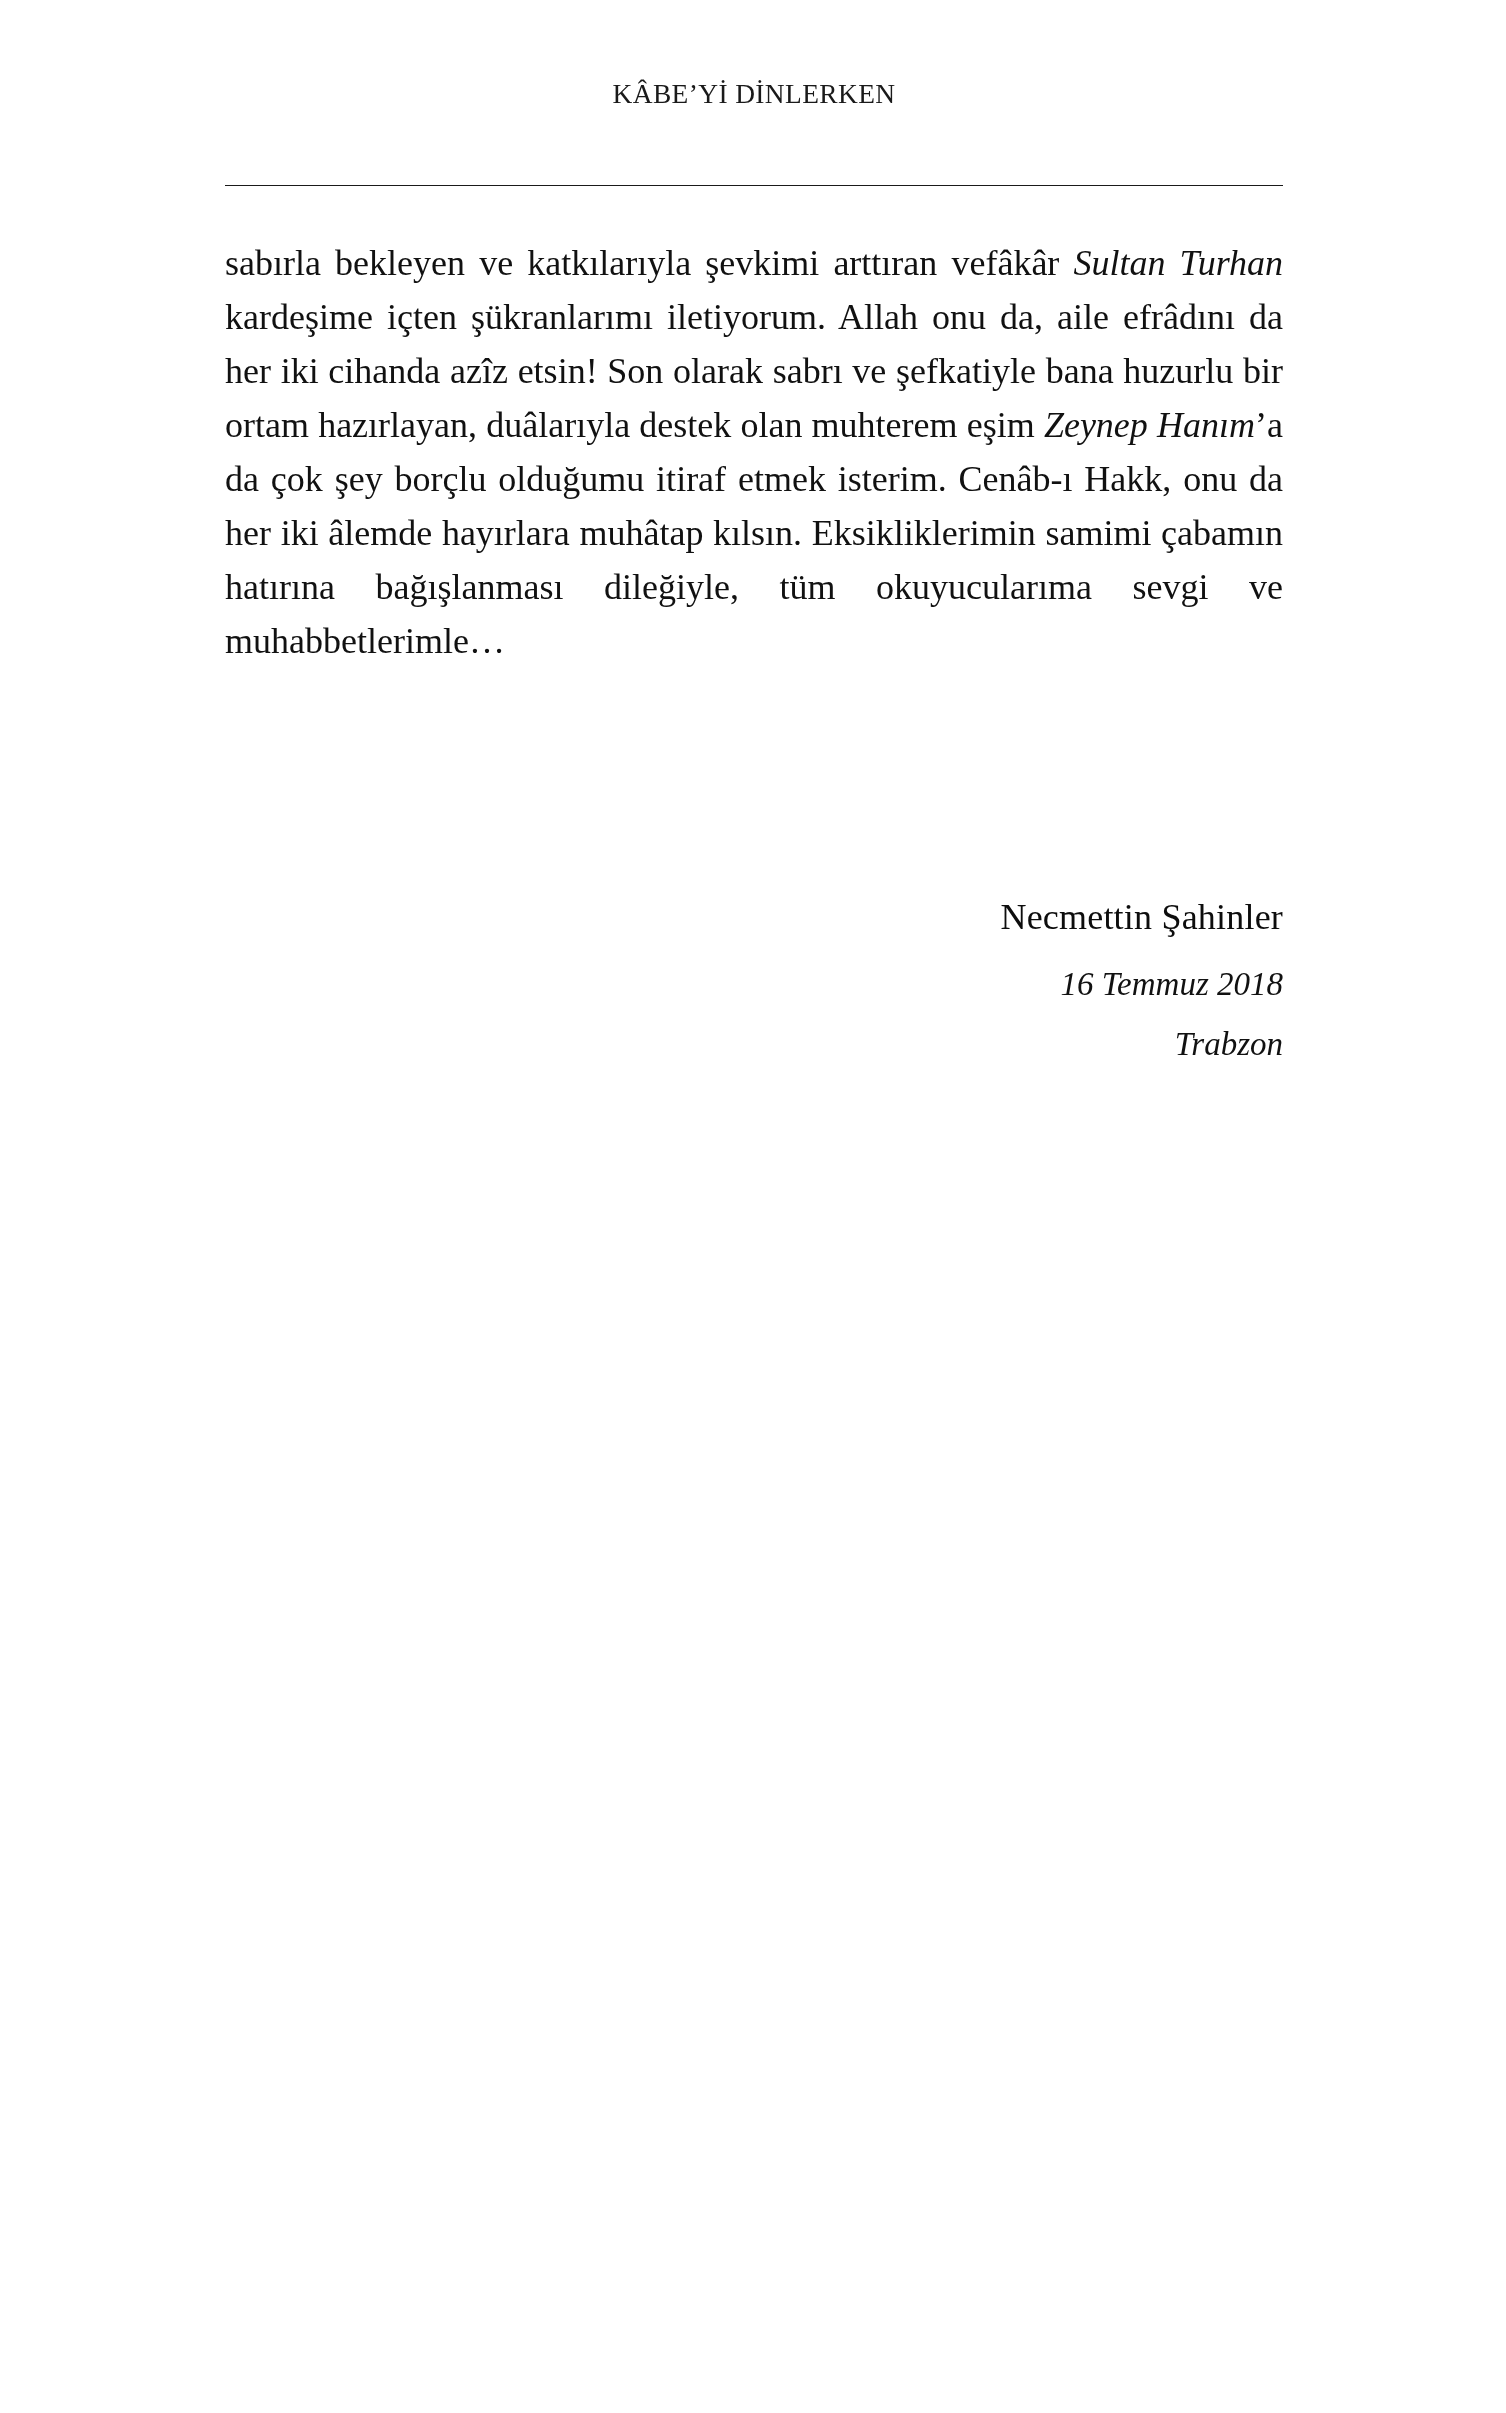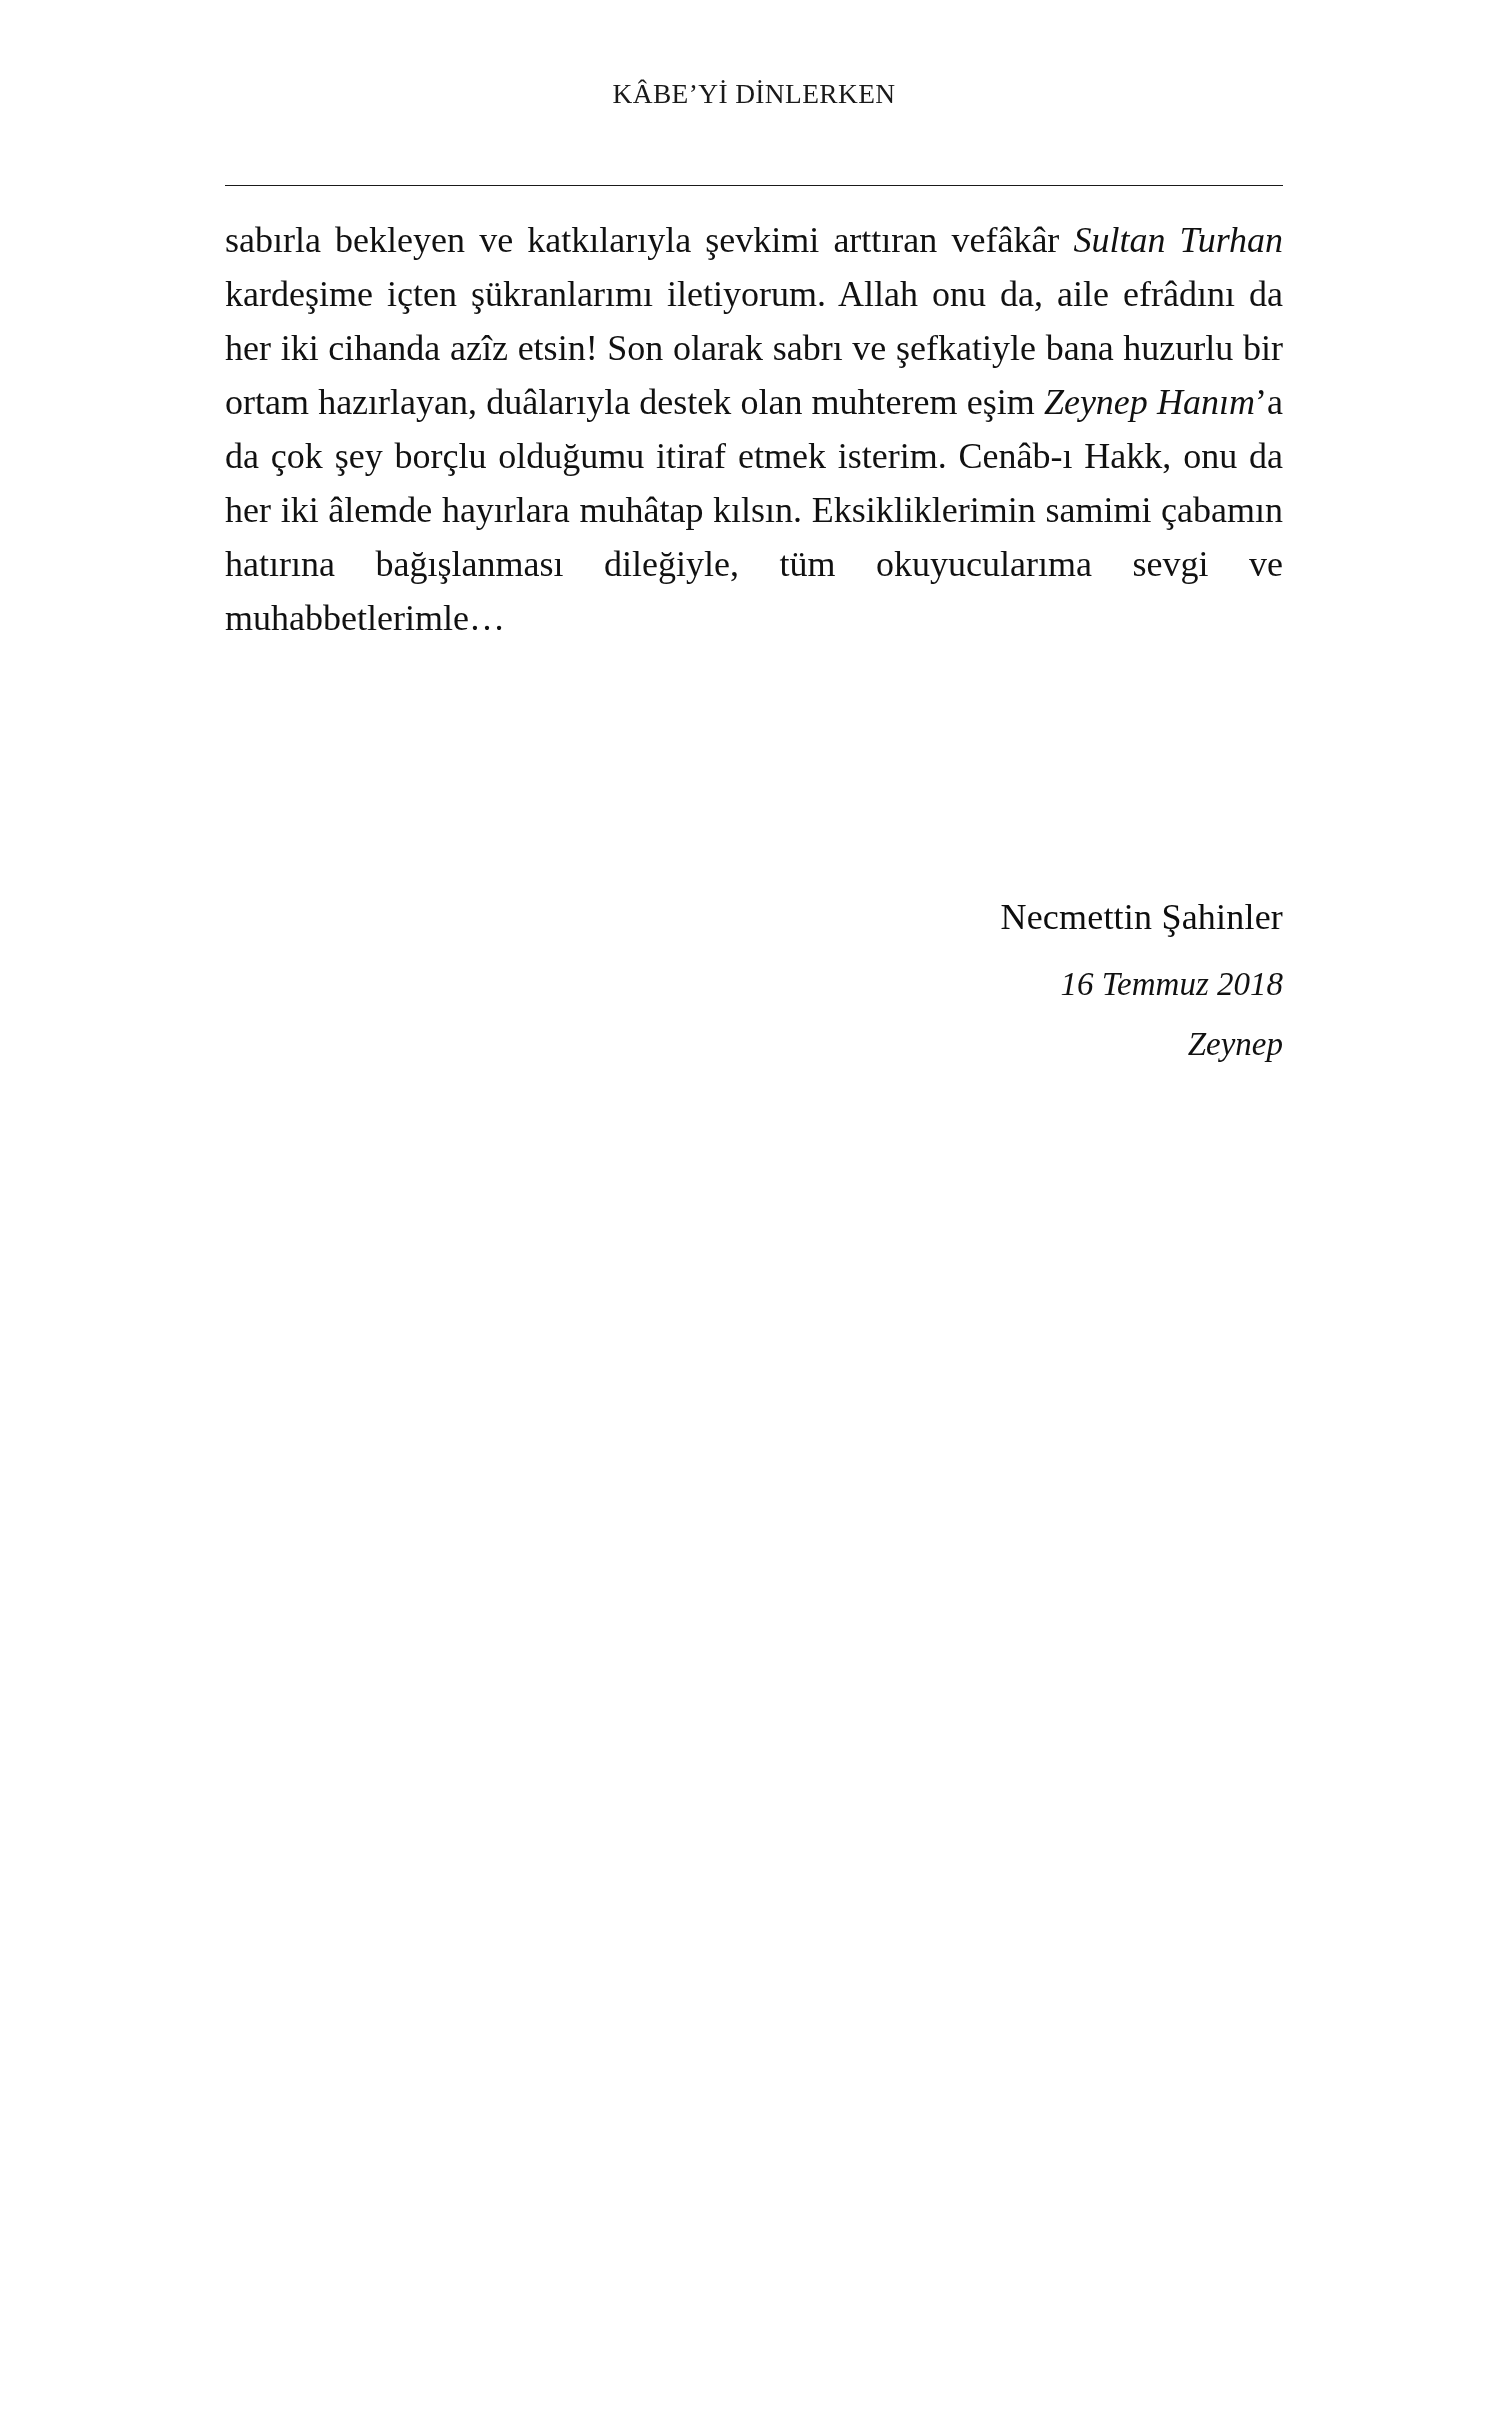--- a/index.html
+++ b/index.html
@@ -46,21 +46,21 @@
     top: 185px;
     width: 1058px;
     height: 0.9px;
     background: #1a1a1a;
   }
 
   
   .body-block {
     position: absolute;
     left: 225px;
-    top: 213px;
+    top: 236px;
     width: 1058px;
   }
 
   .para {
     margin: 0;
     font-size: 36px;
     line-height: 54px;
     text-align: justify;
     text-justify: inter-word;
     color: #111111;
@@ -117,17 +117,17 @@
 
   <div class="body-block">
     <p class="para">
       <span>sabırla bekleyen ve katkılarıyla şevkimi arttıran vefâkâr </span><span class="it">Sultan Turhan</span><span> kardeşime içten şükranlarımı iletiyorum. Allah onu da, aile efrâdını da her iki cihanda azîz etsin! Son olarak sabrı ve şefkatiyle bana huzurlu bir ortam hazırlayan, duâlarıyla destek olan muhterem eşim </span><span class="it">Zeynep Hanım</span><span>’a da çok şey borçlu olduğumu itiraf etmek isterim. Cenâb-ı Hakk, onu da her iki âlemde hayırlara muhâtap kılsın. Eksikliklerimin samimi çabamın hatırına bağışlanması dileğiyle, tüm okuyucularıma sevgi ve muhabbetlerimle…</span>
     </p>
   </div>
 
   <div class="signature-block">
     <div class="sig-name">Necmettin Şahinler</div>
     <div class="sig-date">16 Temmuz 2018</div>
-    <div class="sig-place">Zeynep</div>
+    <div class="sig-place">Trabzon</div>
   </div>
 
 </div>
 
 
 </body></html>

